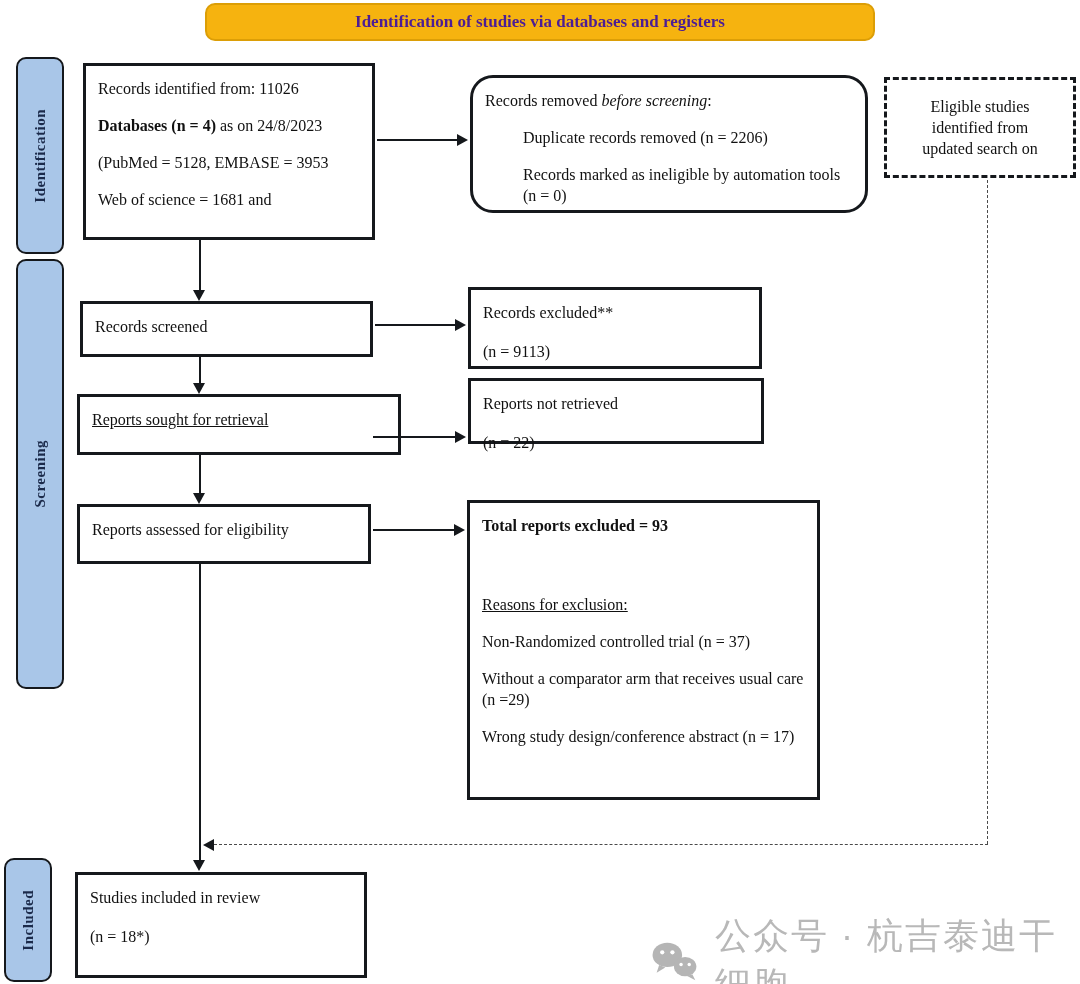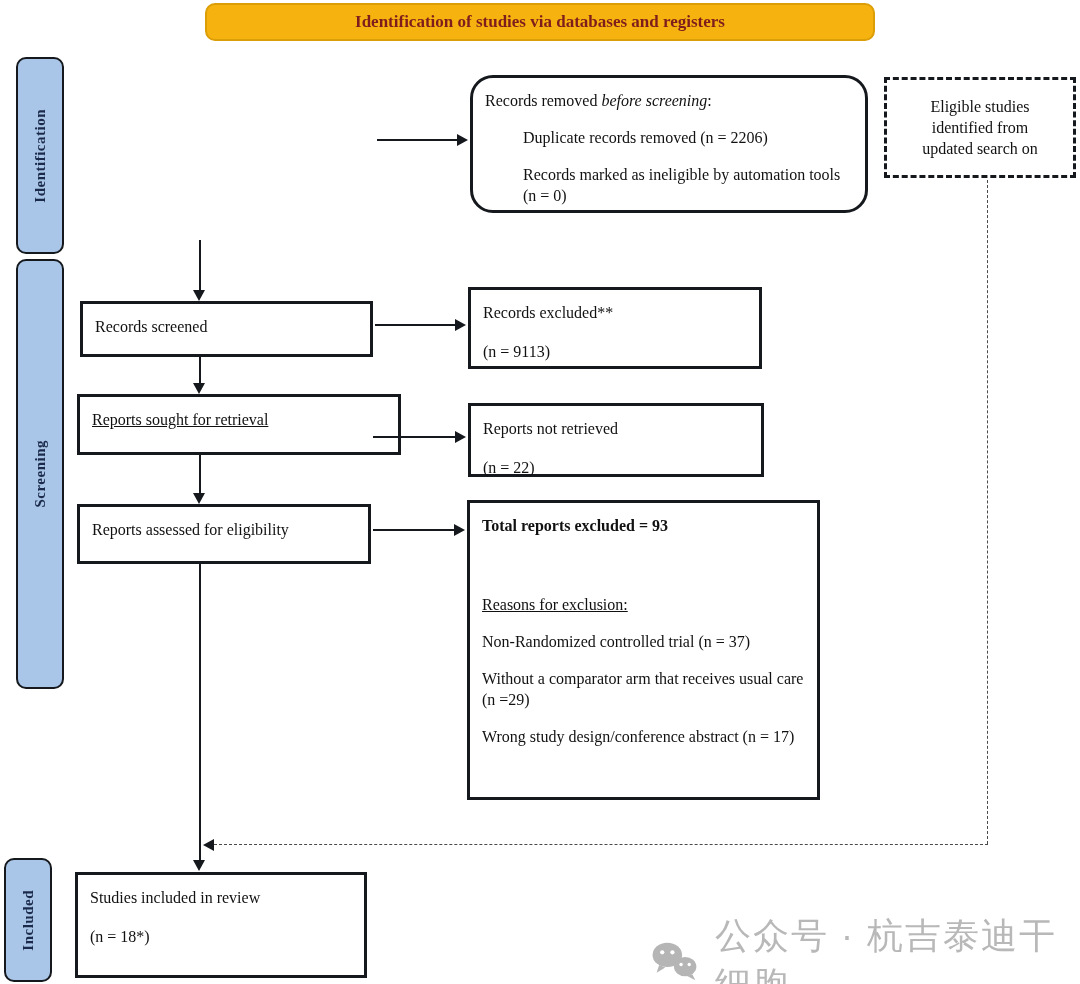--- a/index.html
+++ b/index.html
@@ -7,21 +7,21 @@
     position:relative; width:1080px; height:984px; background:#ffffff;
     font-family:"Liberation Serif", serif; color:#111; overflow:hidden;
   }
 
   
   .banner {
     position:absolute; left:205px; top:3px; width:666px; height:34px;
     background:#F6B30F; border:2px solid #DC9E06; border-radius:10px;
     display:flex; align-items:center; justify-content:center;
   }
-  .banner span { font-weight:bold; font-size:17px; color:#7f1d1d; }
+  .banner span { font-weight:bold; font-size:17px; color:#4c1d95; }
 
   
   .stage {
     position:absolute; background:#A9C6E8; border:2px solid #15181c; border-radius:10px;
     display:flex; align-items:center; justify-content:center;
   }
   .stage .vtext {
     writing-mode:vertical-rl; transform:rotate(180deg);
     font-weight:bold; font-size:15px; color:#1b2a4a; letter-spacing:0.5px; white-space:nowrap;
   }
@@ -40,21 +40,21 @@
   .ital { font-style:italic; }
   .uline { text-decoration:underline; }
 
   .box-records-identified { left:83px;  top:63px;  width:292px; height:177px; }
   .box-records-removed    { left:470px; top:75px;  width:398px; height:138px;border-radius:23px; }
   .box-eligible           { left:884px; top:77px;  width:192px; height:101px;
                             border:3px dashed #15181c; display:flex; align-items:center; justify-content:center; text-align:center; }
   .box-records-screened   { left:80px;  top:301px; width:293px; height:56px; }
   .box-records-excluded   { left:468px; top:287px; width:294px; height:82px; }
   .box-reports-sought     { left:77px;  top:394px; width:324px; height:61px;text-decoration:underline; }
-  .box-not-retrieved      { left:468px; top:403px; width:296px; height:74px; }
+  .box-not-retrieved      { left:468px; top:378px; width:296px; height:66px; }
   .box-reports-assessed   { left:77px;  top:504px; width:294px; height:60px; }
   .box-total-excluded     { left:467px; top:500px; width:353px; height:300px; }
   .box-studies-included   { left:75px;  top:872px; width:292px; height:106px; }
 
   .reasons-heading { margin-top:58px !important; }
   .reason { margin-top:16px !important; }
 
   
   .vline { position:absolute; width:0; border-left:2px solid #15181c; }
   .hline { position:absolute; height:0; border-top:2px solid #15181c; }
@@ -83,20 +83,28 @@
   <div class="stage stage-identification">
     <span class="vtext">Identification</span>
   </div>
   <div class="stage stage-screening">
     <span class="vtext">Screening</span>
   </div>
   <div class="stage stage-included">
     <span class="vtext">Included</span>
   </div>
 
+  <div class="box box-records-identified">
+    <div class="pad">
+      <p>Records identified from: 11026</p>
+      <p class="gap16"><span class="bold">Databases (n = 4)</span><span> as on 24/8/2023</span></p>
+      <p class="gap16">(PubMed = 5128, EMBASE = 3953</p>
+      <p class="gap16">Web of science = 1681 and</p>
+    </div>
+  </div>
 
   <div class="box box-records-removed">
     <div class="pad">
       <p><span>Records removed </span><span class="ital">before screening</span><span>:</span></p>
       <p class="gap16 indent">Duplicate records removed (n = 2206)</p>
       <p class="gap16 indent">Records marked as ineligible by automation tools (n = 0)</p>
     </div>
   </div>
 
   <div class="box box-eligible">

